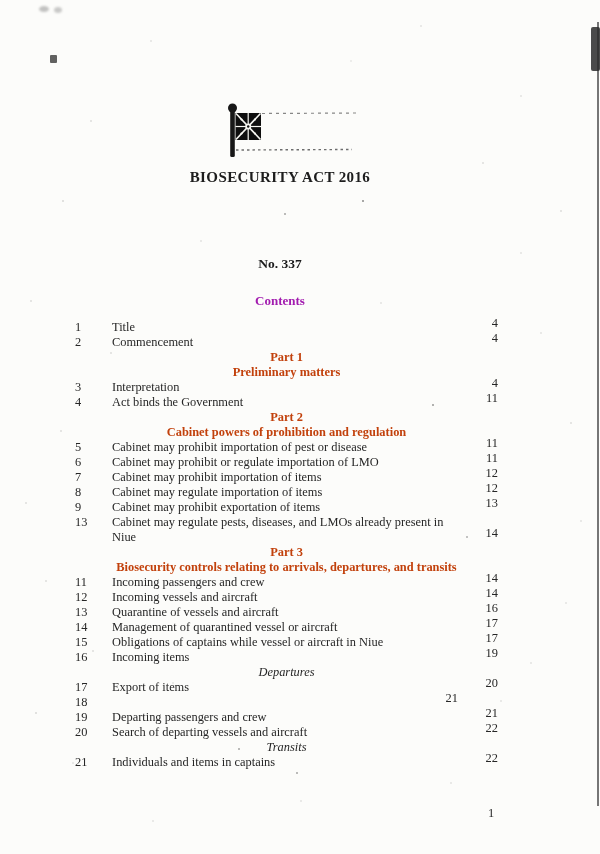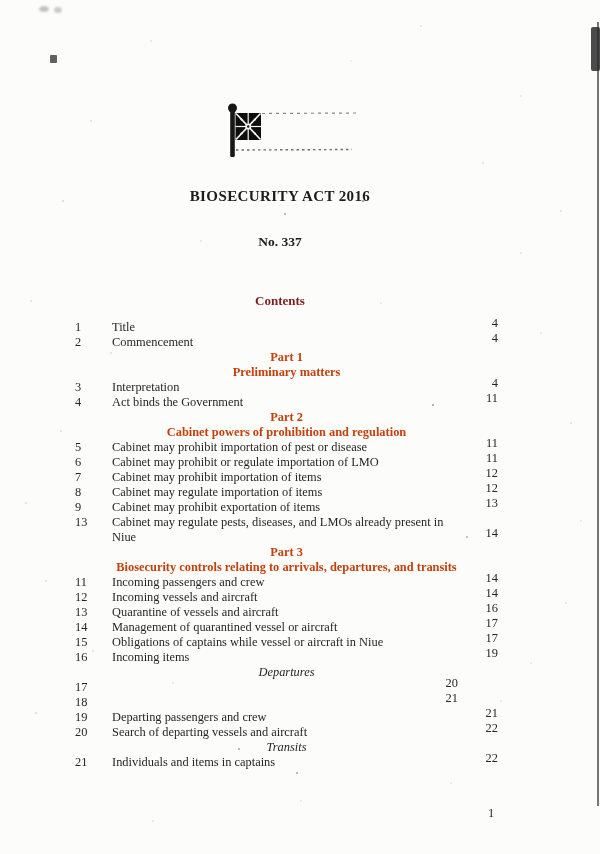--- a/index.html
+++ b/index.html
@@ -36,23 +36,23 @@
       500px 700px 0 0 rgba(0,0,0,.10), 72px 762px 0 0 rgba(0,0,0,.10),
       520px 252px 0 0 rgba(0,0,0,.10), 172px 682px 0 0 rgba(0,0,0,.10),
       362px 200px 0 0 rgba(0,0,0,.45), 284px 213px 0 0 rgba(0,0,0,.35),
       432px 404px 0 0 rgba(0,0,0,.40), 466px 536px 0 0 rgba(0,0,0,.30),
       238px 748px 0 0 rgba(0,0,0,.35), 296px 772px 0 0 rgba(0,0,0,.35);
   }
   
   .flag{position:absolute;left:226px;top:101px;width:140px;height:60px;}
   
   .centerline{position:absolute;left:0;width:560px;text-align:center;}
-  .doc-title{top:188px;font-size:15px;font-weight:bold;letter-spacing:.4px;color:#1d1d1d;}
-  .act-no{top:234px;font-size:13.5px;font-weight:bold;color:#1b1b1b;}
-  .contents-h{top:293px;font-size:13px;font-weight:bold;color:#7f1d1d;}
+  .doc-title{top:169px;font-size:15px;font-weight:bold;letter-spacing:.4px;color:#1d1d1d;}
+  .act-no{top:256px;font-size:13.5px;font-weight:bold;color:#1b1b1b;}
+  .contents-h{top:293px;font-size:13px;font-weight:bold;color:#a21caf;}
   
   .toc{position:absolute;left:75px;top:320px;width:423px;font-size:12.4px;line-height:15px;}
   .row{margin:0;}
   .row.item{display:grid;grid-template-columns:37px 1fr 40px;}
   .row.item .num{align-self:start;}
   .row.item .txt{align-self:start;}
   .row.item .txt.wide{white-space:nowrap;overflow:visible;}
   .row.item .pg{text-align:right;align-self:end;position:relative;top:-4px;}
   .row.part, .row.part_title{text-align:center;font-weight:bold;color:#c2410c;}
   .row.subheading{text-align:center;font-style:italic;}
@@ -180,20 +180,21 @@
         <span class="pg">17</span>
       </div>
       <div class="row item">
         <span class="num">16</span>
         <span class="txt">Incoming items</span>
         <span class="pg">19</span>
       </div>
       <div class="row subheading">Departures</div>
       <div class="row item">
         <span class="num">17</span>
+        <span class="txt">Export of items</span>
         <span class="pg">20</span>
       </div>
       <div class="row item">
         <span class="num">18</span>
         <span class="pg">21</span>
       </div>
       <div class="row item">
         <span class="num">19</span>
         <span class="txt">Departing passengers and crew</span>
         <span class="pg">21</span>

